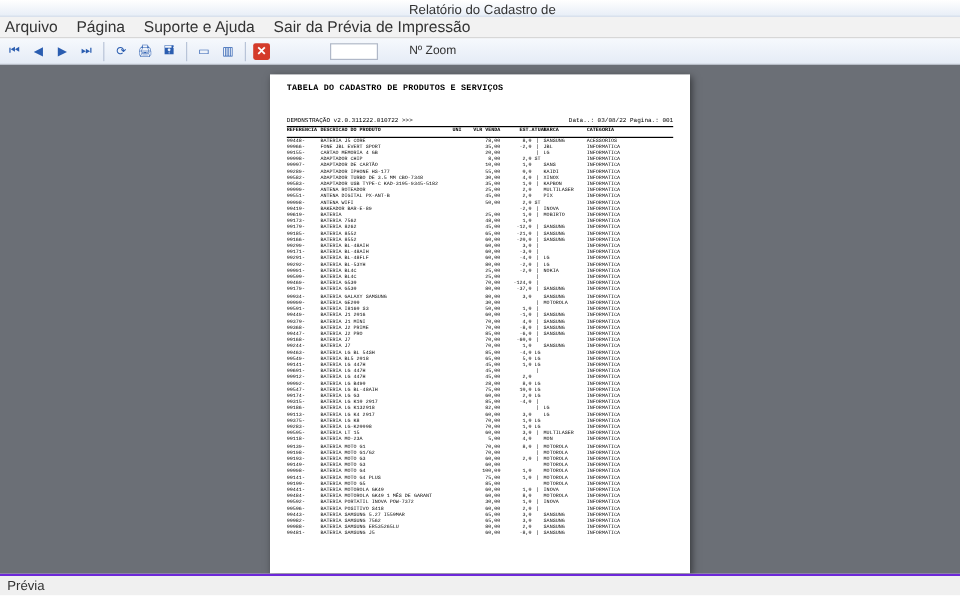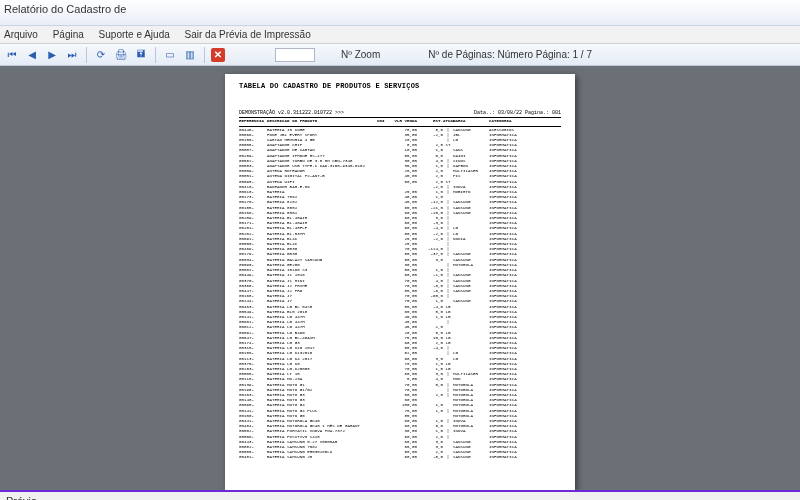--- a/index.html
+++ b/index.html
@@ -1,18 +1,18 @@
 <!DOCTYPE html>
 <html><head>
 <meta charset="utf-8">
 <style>
   * { margin: 0; padding: 0; box-sizing: border-box; }
   body { font-family: Tahoma, Arial, sans-serif; font-size: 11px; background: #fff; width: 800px; height: 500px; overflow: hidden; }
-  .titlebar { background: linear-gradient(#fff,#e8eef7); height: 26px; line-height: 18px; padding-left: 4px; color: #333; font-size: 11px; border-bottom: 1px solid #c8d4e6; }
-  .menubar { background: #f2f2f2; height: 18px; line-height: 18px; padding-left: 4px; font-size: 10px; color: #333; border-bottom: 1px solid #d0d0d0; }
+  .titlebar { background: linear-gradient(#fff,#e8eef7); height: 14px; line-height: 18px; padding-left: 4px; color: #333; font-size: 11px; border-bottom: 1px solid #c8d4e6; text-align: center; }
+  .menubar { background: #f2f2f2; height: 18px; line-height: 18px; padding-left: 4px; font-size: 13px; color: #333; border-bottom: 1px solid #d0d0d0; }
   .menubar span { margin-right: 12px; cursor: default; }
   .toolbar { background: linear-gradient(#f6f9fd,#e5ecf6); height: 22px; display: flex; align-items: center; padding: 0 4px; border-bottom: 1px solid #c0c8d6; gap: 4px; }
   .tb { width: 16px; height: 16px; display:inline-flex; align-items:center; justify-content:center; font-size:10px; color:#2a5db0; cursor:pointer; }
   .sep { width:1px; height:16px; background:#b8c4d8; margin:0 2px; }
   .tb.red { background:#d43b2a; color:#fff; width:14px; height:14px; font-weight:bold; border-radius:2px; }
   .zoom-box { width:40px; height:14px; border:1px solid #b0b8c8; background:#fff; margin:0 2px; }
   .tb-label { font-size:10px; color:#333; margin-left:20px; }
   .workspace { background:#6b6f76; height:424px; position:relative; display:flex; justify-content:center; overflow:hidden; }
   .page { background:#fff; width:350px; margin-top:8px; box-shadow:2px 2px 6px rgba(0,0,0,.5); padding:10px 14px; font-family:"Courier New",monospace; font-size:4.2px; line-height:5.2px; color:#000; }
   .rpt-title { font-size:7px; font-weight:bold; margin-bottom:22px; letter-spacing:.2px; }
@@ -45,21 +45,20 @@
   <span class="tb">🖬</span>
   <span class="sep"></span>
   <span class="tb">▭</span>
   <span class="tb">▥</span>
   <span class="sep"></span>
   <span class="tb red">✕</span>
   <span style="width:40px"></span>
   <span class="zoom-box"></span>
   <span class="tb-label">Nº Zoom</span>
   <span style="width:20px"></span>
-  <span class="tb-label">Nº de Páginas: Número Página: 1 / 7</span>
 </div>
 
 <div class="workspace">
   <div class="page">
     <div class="rpt-title">TABELA DO CADASTRO DE PRODUTOS E SERVIÇOS</div>
     <div class="rpt-sub">
       <span>DEMONSTRAÇÃO v2.0.311222.010722 &gt;&gt;&gt;</span>
       <span>Data..: 03/08/22          Pagina.: 001</span>
     </div>
     <div class="rpt-head">

